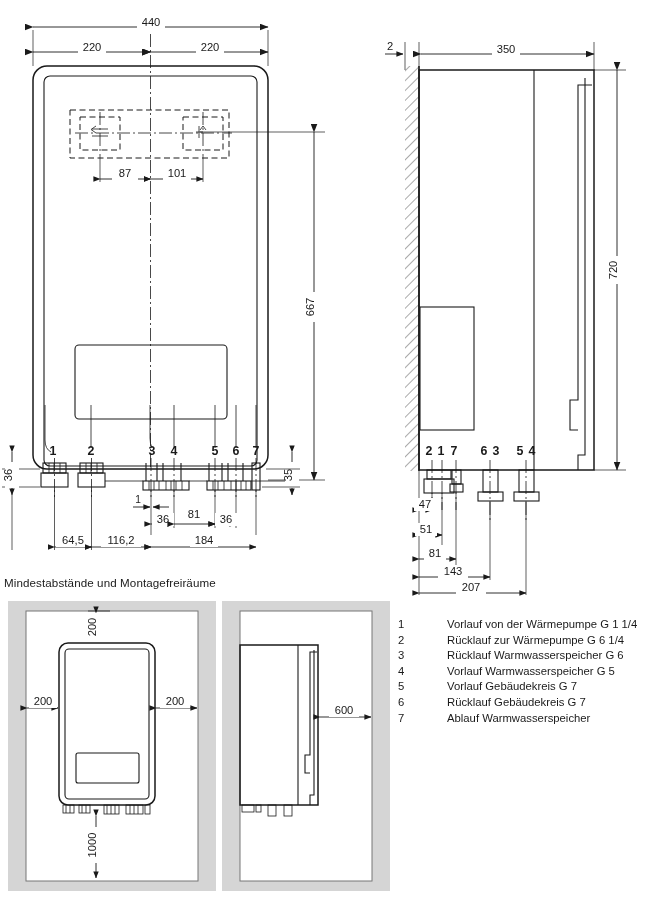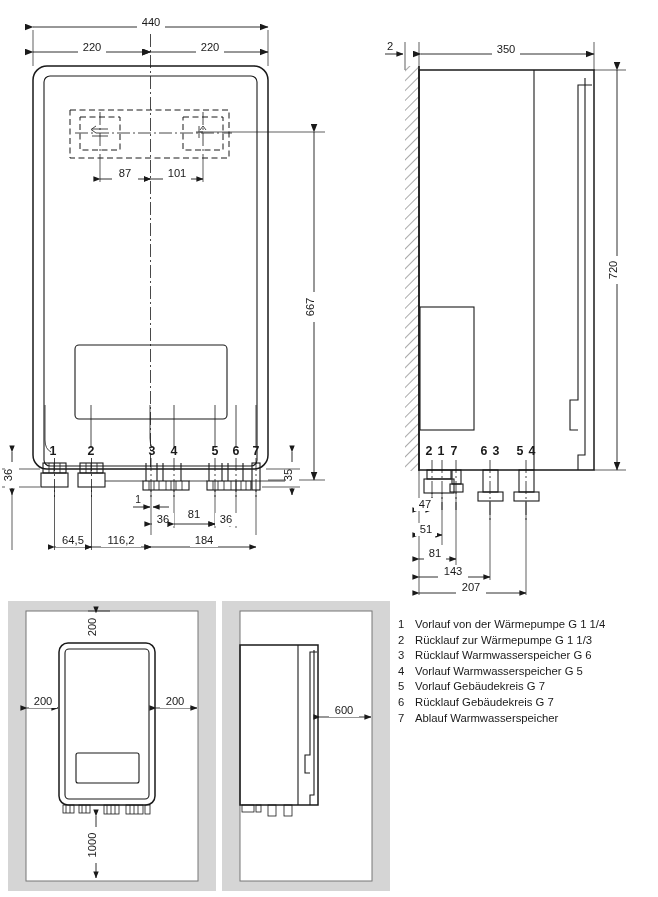--- a/index.html
+++ b/index.html
@@ -3,21 +3,21 @@
 <meta charset="utf-8">
 <style>
   html,body{margin:0;padding:0;background:#ffffff;}
   body{width:658px;height:897px;position:relative;overflow:hidden;
        font-family:"Liberation Sans","DejaVu Sans",sans-serif;color:#1a1a1a;}
   .root{position:absolute;left:0;top:0;width:658px;height:876px;}
   svg.sheet{position:absolute;left:0;top:0;width:658px;height:897px;}
   .legend{position:absolute;left:398px;top:617px;width:258px;}
   .legend-row{display:flex;align-items:flex-start;font-size:11.3px;line-height:15.6px;}
   .legend-num{width:17px;flex:0 0 17px;text-align:left;}
-  .legend-txt{flex:1 1 auto;white-space:nowrap;}
+  .legend-txt{flex:1 1 auto;white-space:nowrap;margin-left:32px;}
   .caption{position:absolute;left:4px;top:576px;font-size:11.6px;letter-spacing:.1px;}
 </style>
 </head>
 <body>
 
 <div class="root">
 
 <svg class="sheet" viewBox="0 0 658 897">
   <defs>
     <marker id="ah" markerWidth="9" markerHeight="7" refX="8.5" refY="3.5" orient="auto" markerUnits="userSpaceOnUse">
@@ -381,29 +381,30 @@
     </g>
 
     <g>
       <path class="dimL" marker-start="url(#ahs)" marker-end="url(#ahs)" d="M320 717 H371"></path>
       <rect x="329" y="704" width="30" height="13" fill="#fff"></rect>
       <text class="lbl" x="344" y="714" text-anchor="middle">600</text>
     </g>
   </g>
 </svg>
 
+<div class="caption">Mindestabstände und Montagefreiräume</div>
 
 <div class="legend">
   <div class="legend-row">
     <span class="legend-num">1</span>
     <span class="legend-txt">Vorlauf von der Wärmepumpe G 1 1/4</span>
   </div>
   <div class="legend-row">
     <span class="legend-num">2</span>
-    <span class="legend-txt">Rücklauf zur Wärmepumpe G 1 1/3</span>
+    <span class="legend-txt">Rücklauf zur Wärmepumpe G 6 1/4</span>
   </div>
   <div class="legend-row">
     <span class="legend-num">3</span>
     <span class="legend-txt">Rücklauf Warmwasserspeicher G 6</span>
   </div>
   <div class="legend-row">
     <span class="legend-num">4</span>
     <span class="legend-txt">Vorlauf Warmwasserspeicher G 5</span>
   </div>
   <div class="legend-row">

